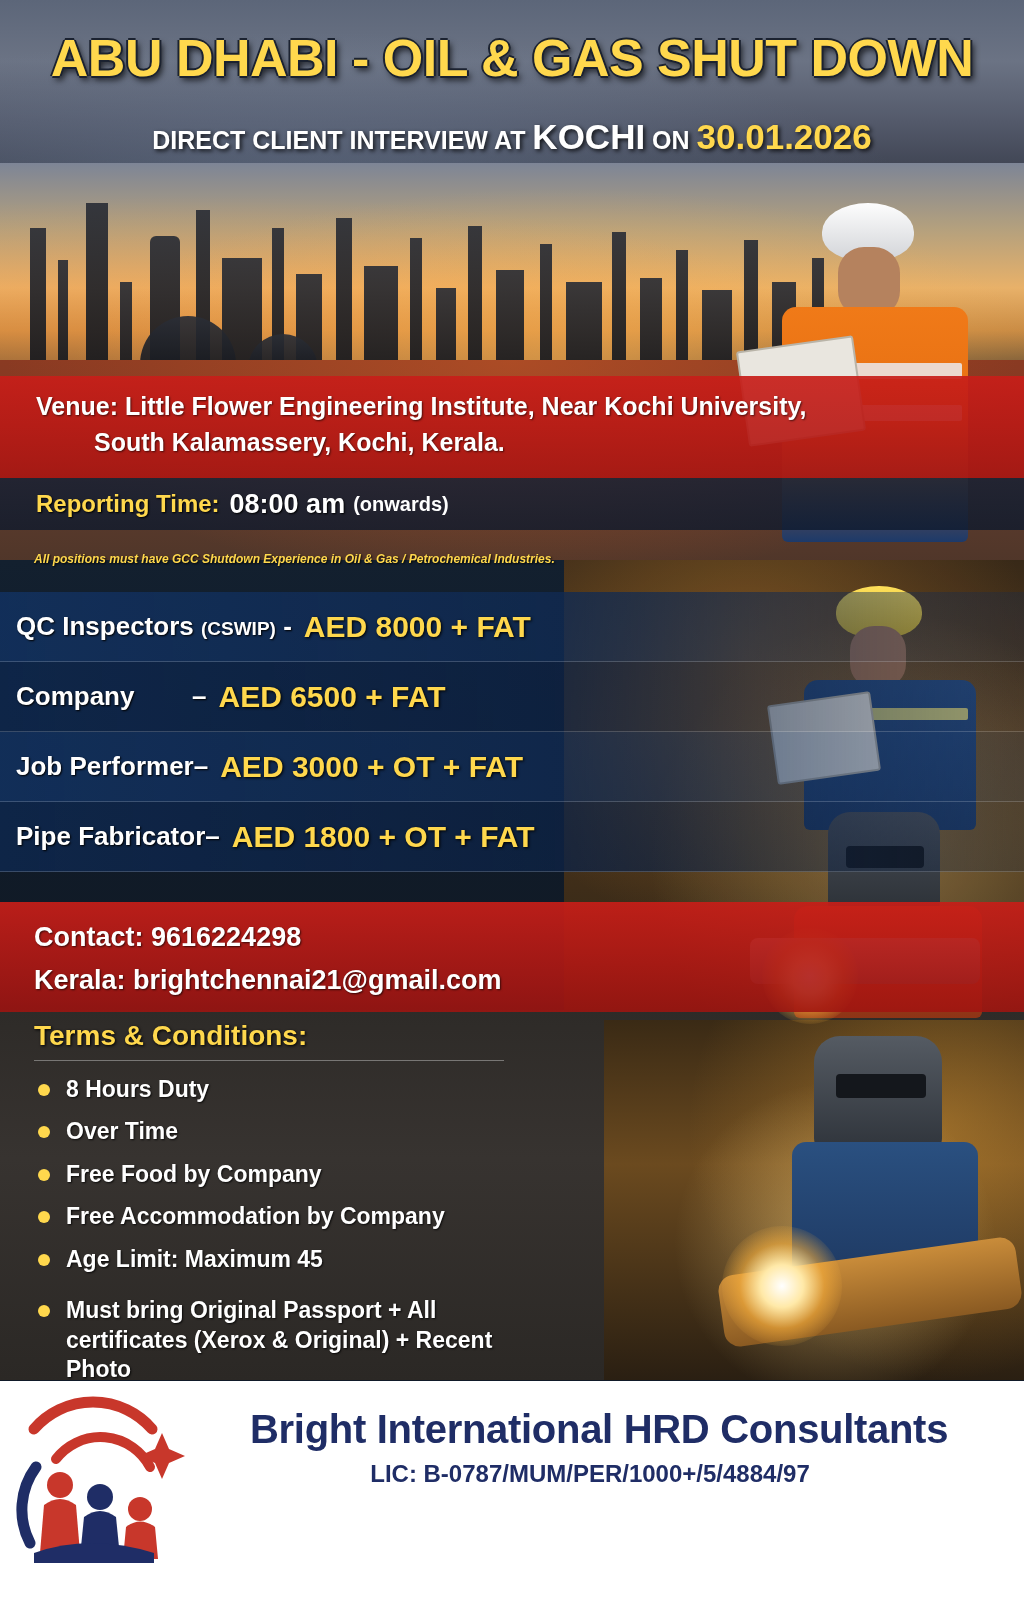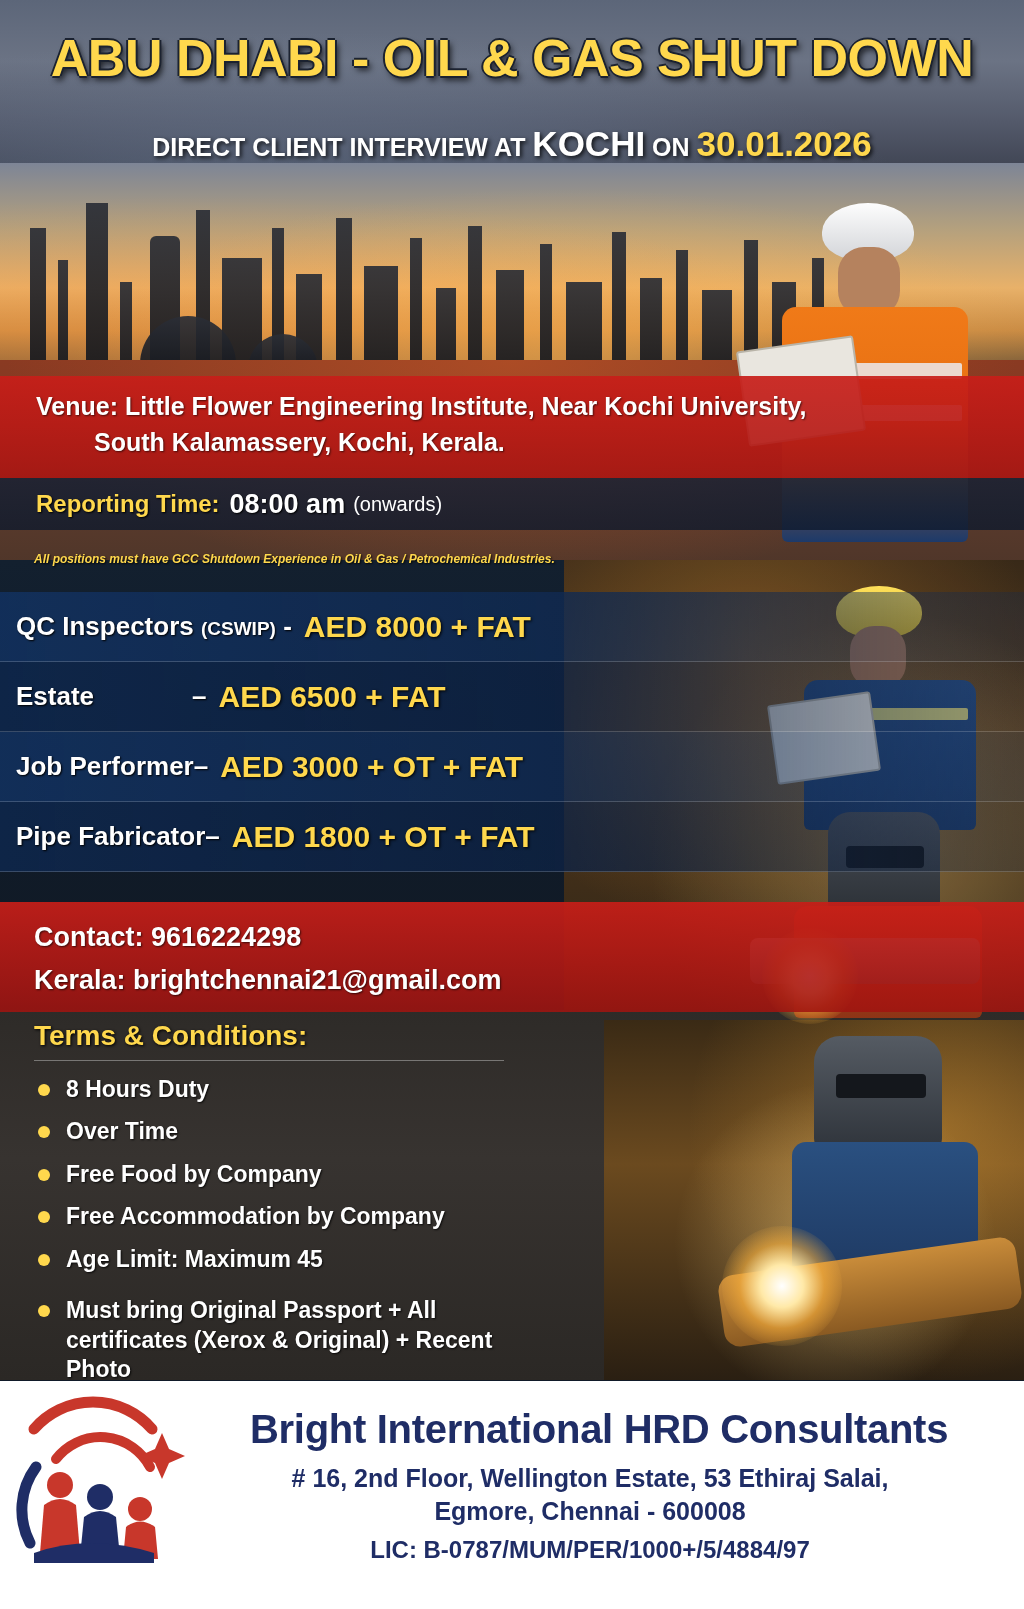--- a/index.html
+++ b/index.html
@@ -94,21 +94,21 @@
     font-family: "Liberation Sans", sans-serif;
     font-size: 52px; line-height: 1;
     font-weight: bold; letter-spacing: -0.5px;
     color: #ffd84d;
     text-shadow:
       -2px 0 0 #1b2230, 2px 0 0 #1b2230, 0 -2px 0 #1b2230, 0 2px 0 #1b2230,
       3px 4px 6px rgba(0,0,0,.75);
     white-space: nowrap;
   }
   .subtitle-band {
-    position: absolute; left: 0; top: 116px; width: 1024px; height: 56px;
+    position: absolute; left: 0; top: 109px; width: 1024px; height: 56px;
     background: linear-gradient(180deg, rgba(190,28,28,.0) 0%, rgba(170,25,25,.0) 100%);
     display: flex; align-items: center; justify-content: center;
   }
   .subtitle-band .line {
     font-size: 31px; font-weight: bold; color: #ffffff; white-space: nowrap;
     text-shadow: 2px 2px 4px rgba(0,0,0,.8);
   }
   .subtitle-band .sm { font-size: 25px; }
   .subtitle-band .big { font-size: 35px; }
   .subtitle-band .yellow { color: #ffd84d; }
@@ -123,21 +123,21 @@
     font-size: 25px; font-weight: bold; color: #ffffff; line-height: 1.45;
     text-shadow: 1px 1px 2px rgba(0,0,0,.6);
   }
   .reporting-band {
     position: absolute; left: 0; top: 478px; width: 1024px; height: 52px;
     background: linear-gradient(180deg, rgba(15,30,52,.78) 0%, rgba(12,24,44,.78) 100%);
     display: flex; align-items: center; padding-left: 36px;
   }
   .reporting-band .lbl { font-size: 24px; font-weight: bold; color: #ffd84d; text-shadow: 1px 1px 2px #000; }
   .reporting-band .val { font-size: 27px; font-weight: bold; color: #ffffff; margin-left: 10px; text-shadow: 1px 1px 2px #000; }
-  .reporting-band .small { font-size: 20px; font-weight: normal; color: #ffffff; margin-left: 8px; }
+  .reporting-band .small { font-size: 20px; font-weight: bold; color: #ffffff; margin-left: 8px; }
 
   .note-band {
     position: absolute; left: 0; top: 538px; width: 1024px; height: 42px;
     display: flex; align-items: center; padding-left: 34px;
   }
   .note-band .n {
     font-size: 12px; font-style: italic; font-weight: bold; color: #ffd84d;
     text-shadow: 1px 1px 2px rgba(0,0,0,.85);
   }
 
@@ -312,21 +312,21 @@
     <div class="row b1">
       <span class="role">
         <span>QC Inspectors</span>
         <span class="paren">(CSWIP)</span>
         <span>-</span>
       </span>
       <span class="pay">AED 8000 + FAT</span>
     </div>
 
     <div class="row b2">
-      <span class="role" style="min-width:176px;">Estate</span>
+      <span class="role" style="min-width:176px;">Company</span>
       <span class="role">–</span>
       <span class="pay">AED 6500 + FAT</span>
     </div>
 
     <div class="row b1">
       <span class="role" style="min-width:176px;">Job Performer</span>
       <span class="role">–</span>
       <span class="pay">AED 3000 + OT + FAT</span>
     </div>
 
@@ -372,21 +372,17 @@
         <path d="M44 112 q16 -12 32 0 l4 48 -40 0 z" fill="#c8372b"></path>
         <circle cx="100" cy="104" r="13" fill="#1f2d66"></circle>
         <path d="M84 124 q16 -12 32 0 l4 40 -40 0 z" fill="#1f2d66"></path>
         <circle cx="140" cy="116" r="12" fill="#c8372b"></circle>
         <path d="M126 134 q14 -11 29 0 l3 32 -35 0 z" fill="#c8372b"></path>
         <path d="M34 160 q56 -20 120 0 l0 10 -120 0 z" fill="#1f2d66"></path>
       </svg>
     </div>
     <div class="footer-text">
       <div class="co">Bright International HRD Consultants</div>
-      <div class="addr">
-        <div># 16, 2nd Floor, Wellington Estate, 53 Ethiraj Salai,</div>
-        <div>Egmore, Chennai - 600008</div>
-      </div>
       <div class="lic">LIC: B-0787/MUM/PER/1000+/5/4884/97</div>
     </div>
   </div>
 
 </div>
 
 </body></html>

